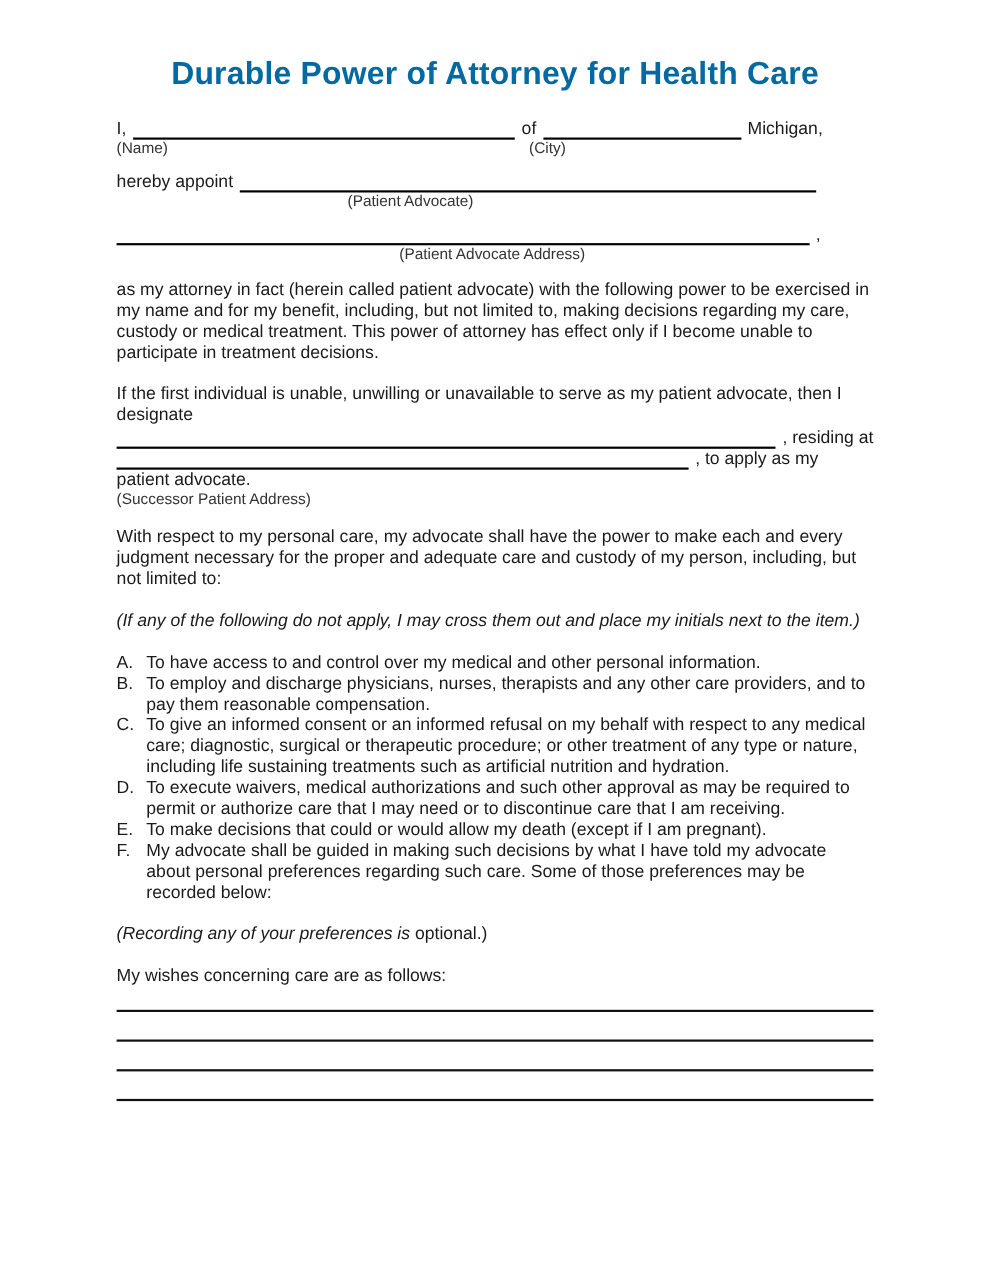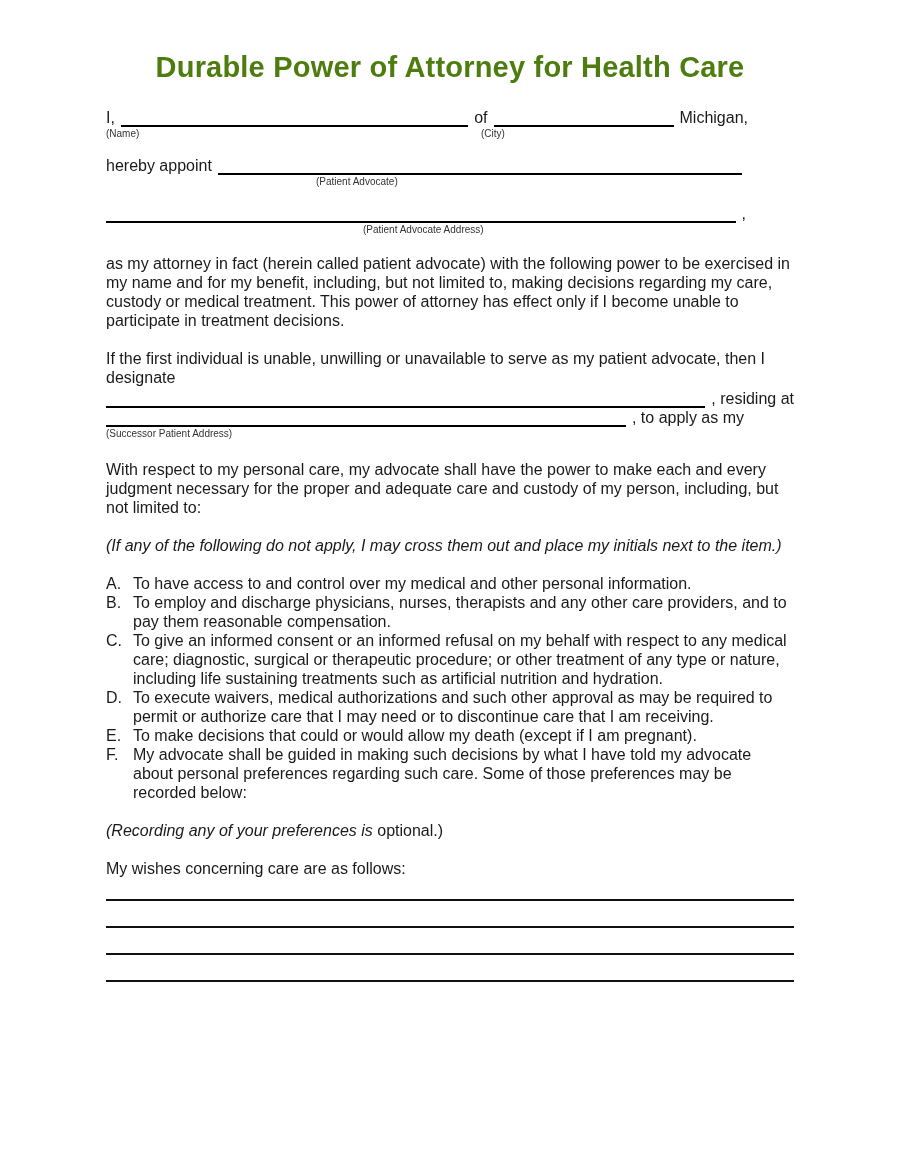--- a/index.html
+++ b/index.html
@@ -10,21 +10,21 @@
     color: #1a1a1a;
     font-family: "Liberation Sans", sans-serif;
     font-size: 16px;
     line-height: 19px;
     overflow: hidden;
   }
   .page { padding: 50px 106px 0 106px; }
 
   h1.title {
     margin: 0 0 24px 0;
-    color: #4d7c0f;
+    color: #0369a1;
     font-size: 29px;
     line-height: 34px;
     font-weight: bold;
     text-align: center;
     letter-spacing: 0.2px;
   }
 
   .row { display: flex; align-items: flex-end; column-gap: 6px; }
   .txt { white-space: nowrap; }
   .blank {
@@ -35,21 +35,21 @@
   .grow { flex: 1 1 auto; }
   .city-blank { flex: 0 0 180px; }
   .intro-row { padding-right: 46px; }
   .appoint-row { padding-right: 52px; }
   .address-row { padding-right: 48px; }
   .succ2-row { padding-right: 50px; }
 
   .label-line {
     position: relative;
     height: 13px;
-    font-size: 10px;
+    font-size: 14px;
     line-height: 12px;
     color: #333;
   }
   .sublabel { position: absolute; top: 1px; white-space: nowrap; }
   .pos-name { left: 0; }
   .pos-city { left: 375px; }
   .pos-advocate { left: 210px; }
   .pos-adv-address { left: 213px; }
   .pos-succ { left: 0; }
 
@@ -115,20 +115,21 @@
 
   <div class="row" style="margin-top:2px;text-align:center;">
     <span class="blank grow"></span>
     <span class="txt">, residing at</span>
   </div>
 
   <div class="row succ2-row">
     <span class="blank grow"></span>
     <span class="txt">, to apply as my</span>
   </div>
+  <div>patient advocate.</div>
   <div class="label-line mb20">
     <span class="sublabel pos-succ">(Successor Patient Address)</span>
   </div>
 
   <p class="para">With respect to my personal care, my advocate shall have the power to make each and every judgment necessary for the proper and adequate care and custody of my person, including, but not limited to:</p>
 
   <p class="para italic">(If any of the following do not apply, I may cross them out and place my initials next to the item.)</p>
 
   <div class="list">
     <div class="list-item">

